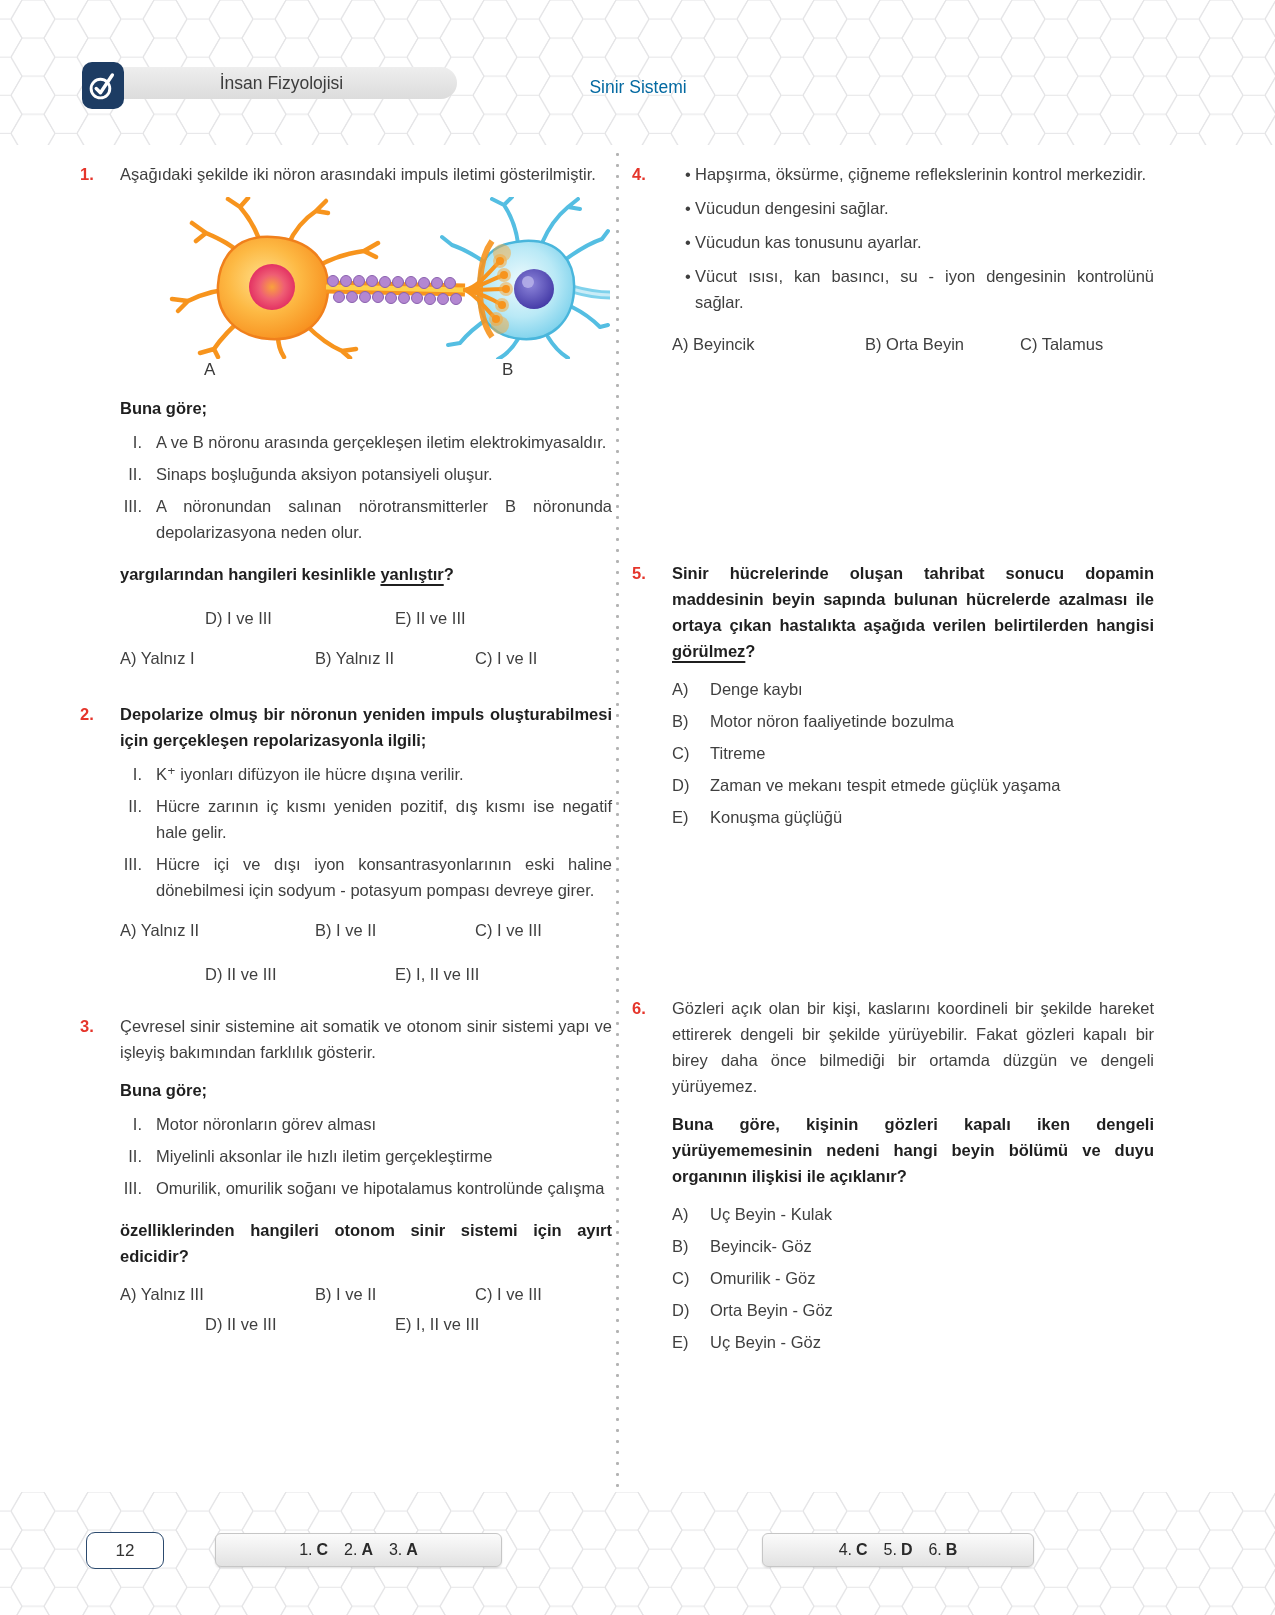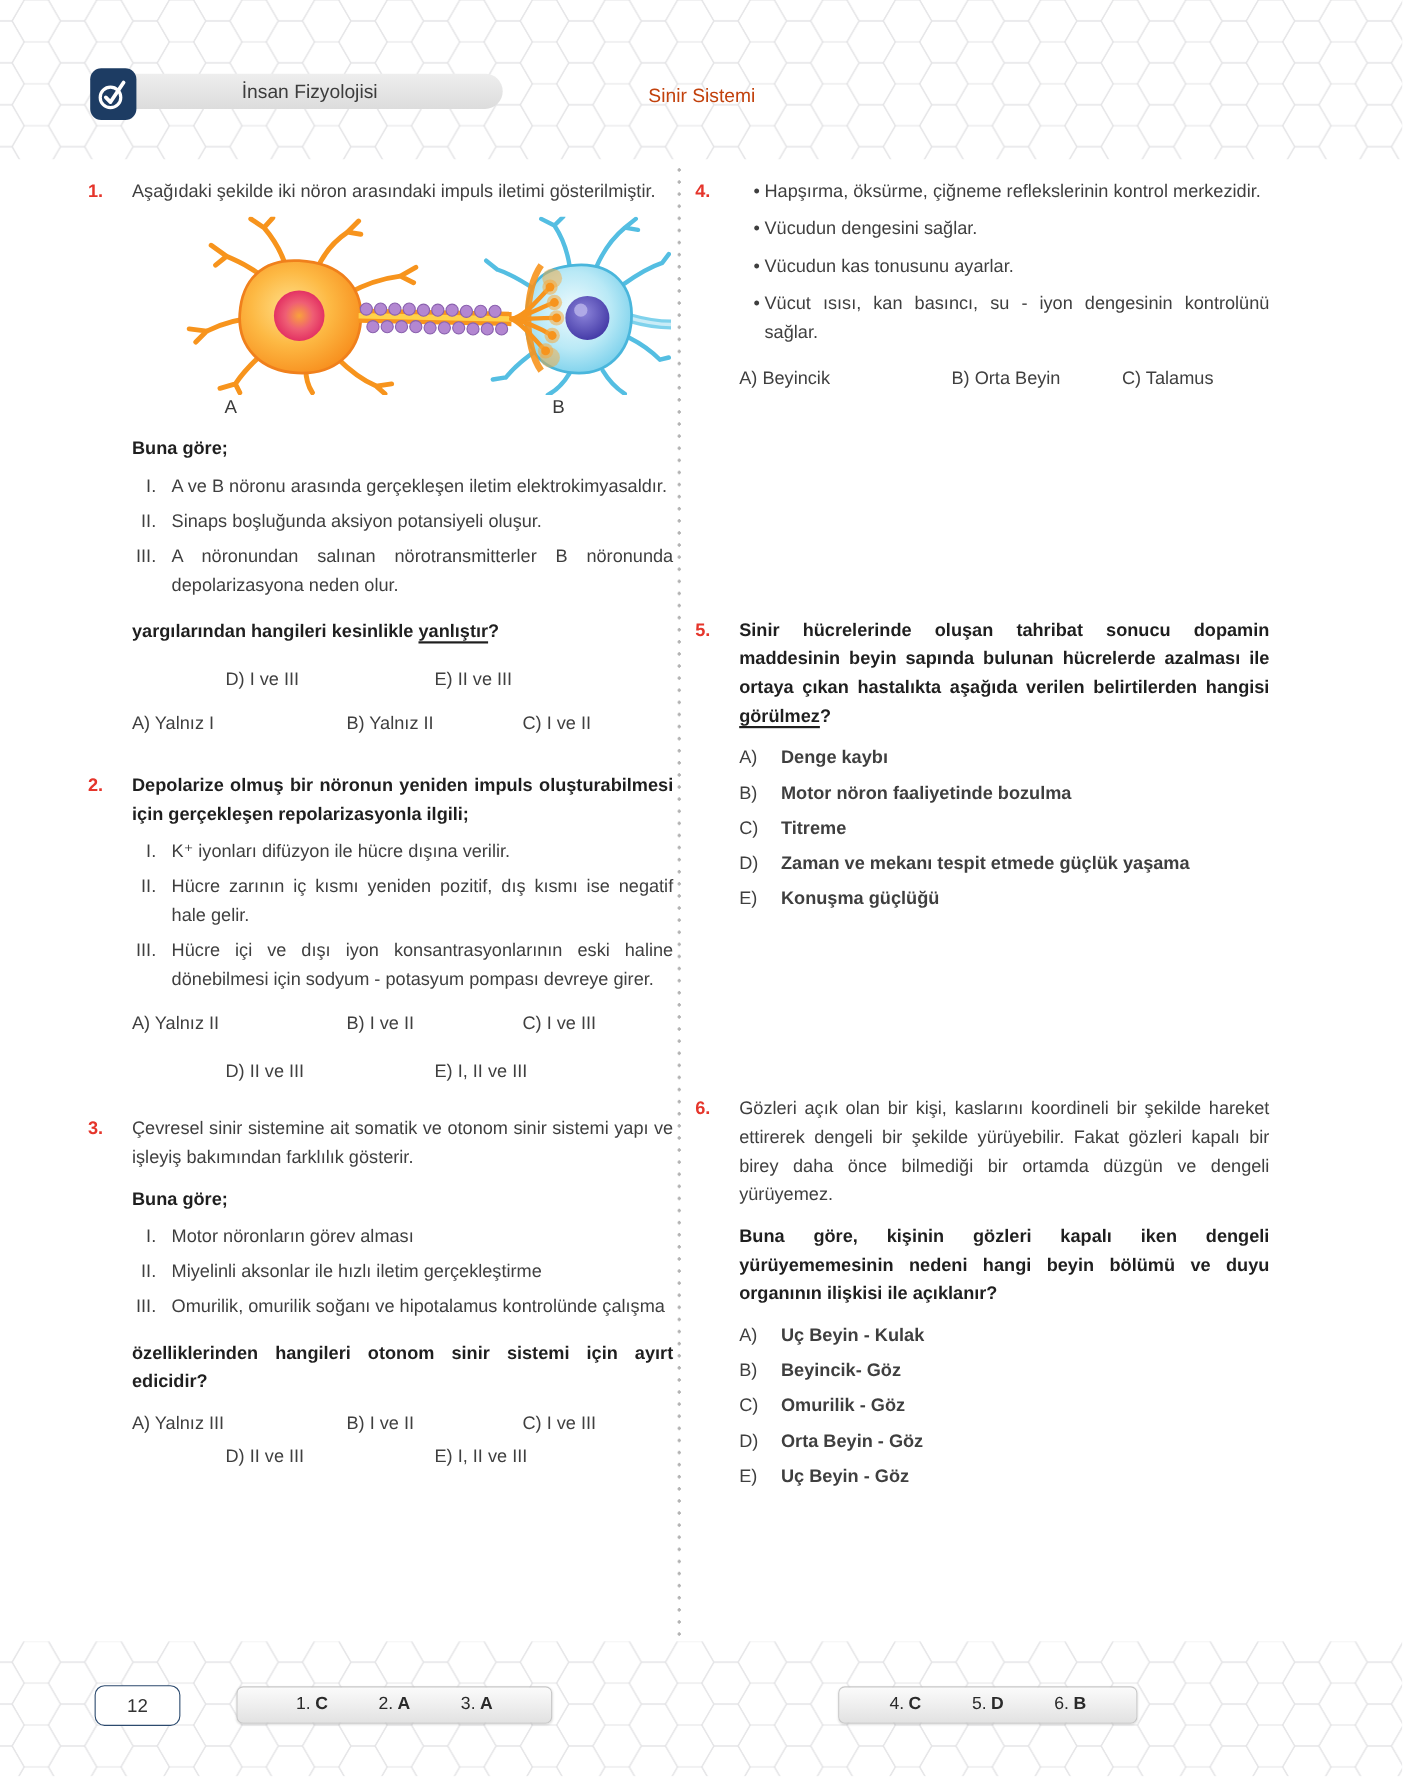--- a/index.html
+++ b/index.html
@@ -20,21 +20,21 @@
     display:flex; align-items:center; justify-content:center;
     font-size:17.5px; color:#3c3c3c;
   }
   .logo {
     position:absolute; left:82px; top:62px; width:42px; height:47px;
     background:#1d3c63; border-radius:10px; z-index:3;
     display:flex; align-items:center; justify-content:center;
   }
   .topic {
     position:absolute; left:528px; top:74px; width:220px; z-index:2;
-    text-align:center; font-size:17.5px; color:#c2410c;
+    text-align:center; font-size:17.5px; color:#0369a1;
   }
 
   
   .divider {
     position:absolute; left:616px; top:152px; width:3px; height:1342px; z-index:1;
     background-image:radial-gradient(circle at 1.5px 2.5px, #b3b3b3 1.3px, transparent 1.7px);
     background-size:3px 11px; background-repeat:repeat-y;
   }
 
   .col { position:absolute; top:161px; z-index:1; }
@@ -66,42 +66,42 @@
 
   .bullets { }
   .bitem { display:flex; margin-top:8px; }
   .bitem:first-child { margin-top:0; }
   .bmark { flex:0 0 23px; padding-left:13px; }
   .btext { flex:1; text-align:justify; }
 
   .vopts { margin-top:12px; }
   .vopt { display:flex; margin-top:6px; }
   .vopt .letter { flex:0 0 38px; }
-  .vopt .text { flex:1;font-weight:bold; }
+  .vopt .text { flex:1; }
 
   #q2 { margin-top:30px; }
   #q3 { margin-top:26px; }
   #q5 { margin-top:203px; }
   #q6 { margin-top:165px; }
 
   .neuron-figure { position:relative; margin-top:10px; width:492px; height:186px; }
   .fig-label { position:absolute; bottom:0; font-size:17px; color:#3a3a3a; }
   .fig-a { left:84px; } .fig-b { left:382px; }
 
   
   .page-num {
     position:absolute; left:86px; top:1532px; width:78px; height:37px; z-index:2;
     border:1.6px solid #2c4a6e; border-radius:9px; background:#fff;
     display:flex; align-items:center; justify-content:center; font-size:17px; color:#333;
   }
   .ans-pill {
     position:absolute; top:1533px; height:34px; z-index:2;
     background:linear-gradient(#fbfbfb,#e2e2e2); border:1px solid #c6c6c6; border-radius:6px;
     box-shadow:0 1px 2px rgba(0,0,0,.12);
-    display:flex; align-items:center; justify-content:center; gap:46px;
+    display:flex; align-items:center; justify-content:center; gap:16px;
     font-size:16px; color:#2a2a2a;
   }
   .ans-pill.left  { left:215px; width:287px; }
   .ans-pill.right { left:762px; width:272px; }
   .ans .a { font-weight:700; margin-left:4px; }
 </style>
 </head>
 <body>
 
 <svg class="hex-top" width="1275" height="145">

